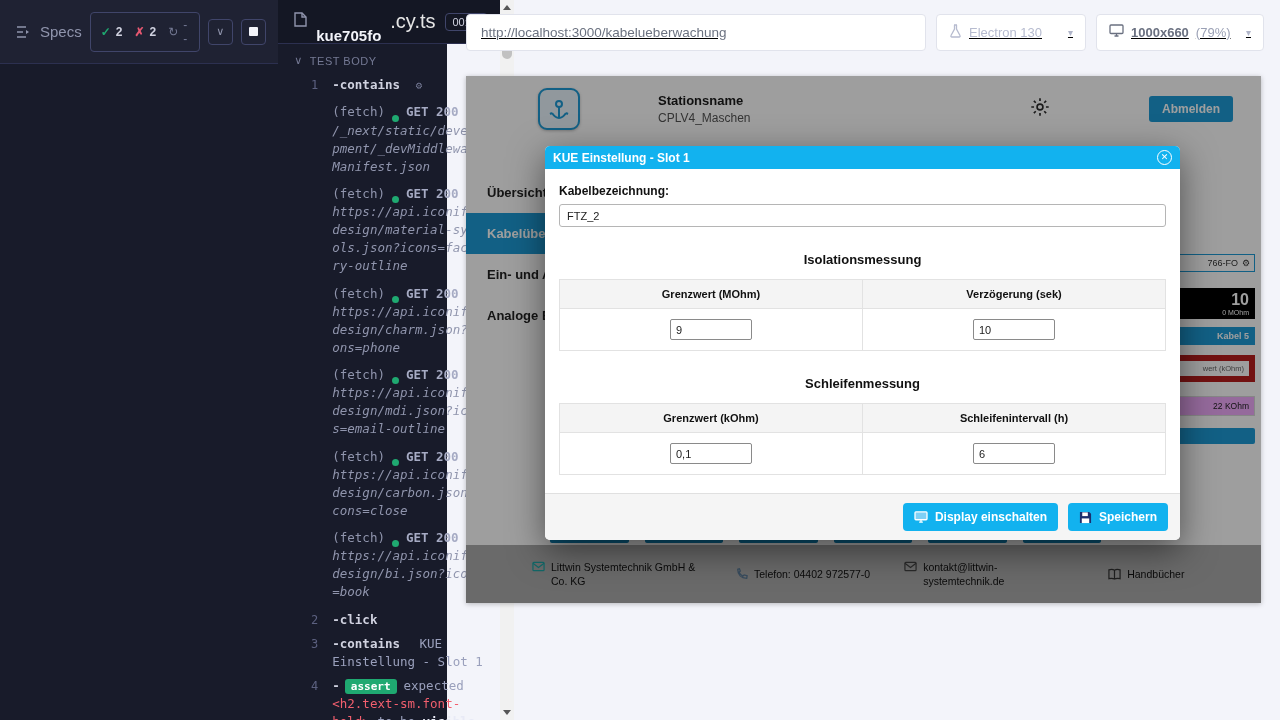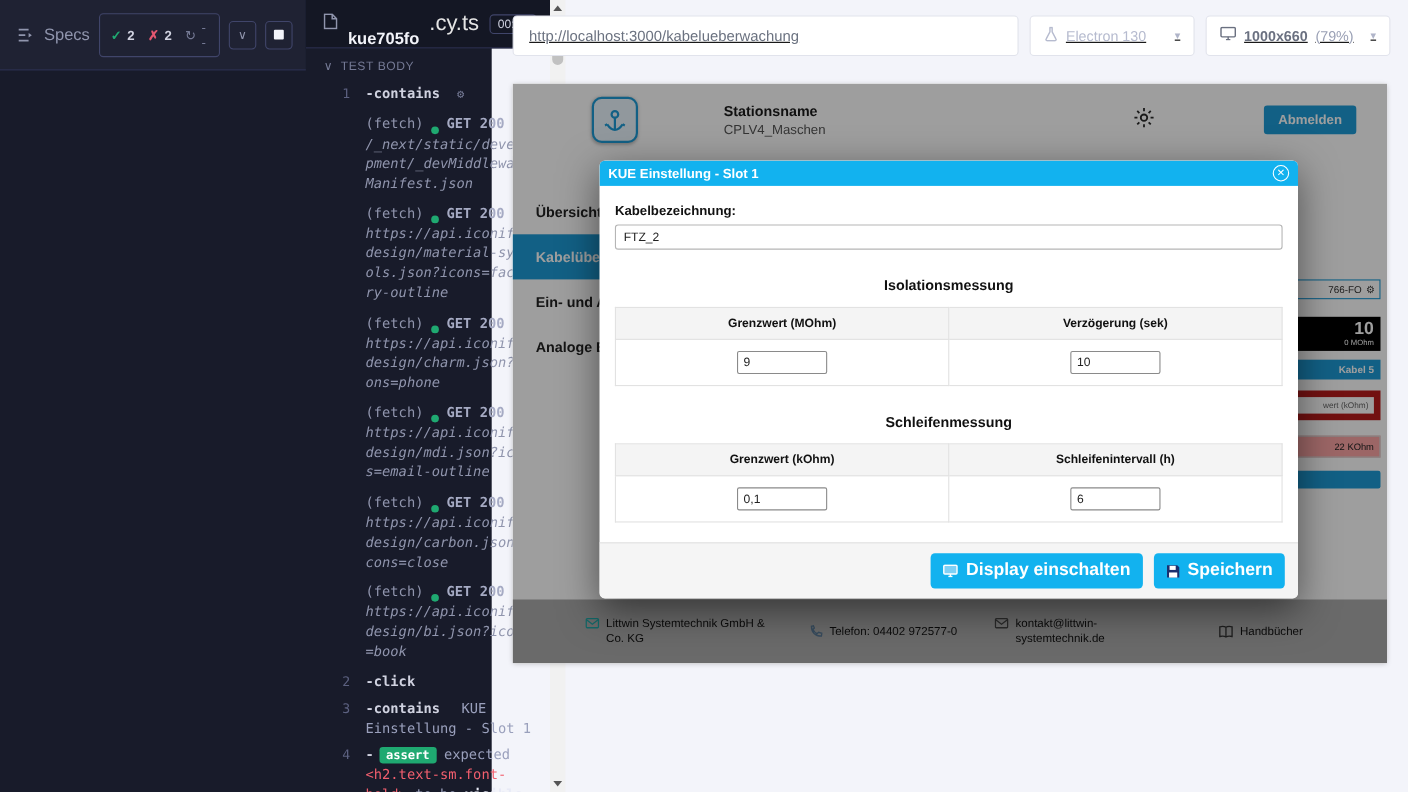--- a/index.html
+++ b/index.html
@@ -88,21 +88,21 @@
   .nav-item.active { background:#1e9cd7; color:#fff; }
 
   .side-card { position:absolute; right:6px; top:112px; width:140px; font-family:"Liberation Sans", sans-serif; }
   .side-card-head { background:#fff; border:1px solid #1e9cd7; font-size:9px; color:#333; display:flex; align-items:center; justify-content:flex-end; gap:4px; padding:3px 4px; }
   .gdot { width:7px; height:7px; background:#35c24a; border-radius:50%; margin:5px 0 4px 8px; }
   .black-box { background:#000; color:#fff; padding:3px 6px; text-align:right; }
   .black-box .bb-val { font-size:16px; font-weight:bold; }
   .black-box .bb-unit { font-size:7px; }
   .cable-strip { background:#1e9cd7; color:#fff; font-size:9px; font-weight:bold; text-align:right; padding:4px 6px; margin-top:8px; }
   .meas-label { background:#fff; border:6px solid #b91c1c; color:#666; font-size:7.5px; text-align:right; padding:3px 5px; margin-top:10px; }
-  .meas-value { background:#fca5a5; border:1px solid #d9d9d9; color:#222; font-size:8.5px; text-align:right; padding:4px 5px; margin-top:14px; }
+  .meas-value { background:#f0abfc; border:1px solid #d9d9d9; color:#222; font-size:8.5px; text-align:right; padding:4px 5px; margin-top:14px; }
   .mini-btn { background:#1e9cd7; height:16px; margin-top:12px; border-radius:2px; }
 
   .bottom-btn-row { position:absolute; left:84px; right:160px; bottom:2px; display:flex; gap:16px; }
   .bottom-btn { flex:1; height:22px; background:#1e9cd7; border-bottom:3px solid #0f7fb0; border-radius:2px; }
 
   .app-footer { height:58px; background:#ababab; display:flex; align-items:center; padding:0 66px; gap:34px; font-size:10.5px; color:#111; }
   .foot-item { display:flex; align-items:flex-start; gap:6px; max-width:170px; line-height:1.35; }
   .foot-item svg { flex-shrink:0; margin-top:1px; }
 
   .overlay { position:absolute; inset:0; background:rgba(0,0,0,.38); z-index:5; }
@@ -114,21 +114,21 @@
   .modal-close { margin-left:auto; width:15px; height:15px; border:1.5px solid #fff; border-radius:50%; color:#fff; font-size:9px; display:flex; align-items:center; justify-content:center; cursor:pointer; line-height:1; }
   .modal-body { padding:0 14px; }
   .field-label { margin-top:15px; font-size:12px; font-weight:bold; color:#111; }
   .name-input { margin-top:6px; width:100%; height:23px; border:1px solid #b5b5b5; border-radius:3px; padding:0 7px; font-size:11px; color:#222; font-family:"Liberation Sans", sans-serif; outline:none; }
   .section-title { text-align:center; font-size:13px; font-weight:bold; color:#111; margin-top:25px; }
   .mtable { width:100%; border-collapse:collapse; margin-top:12px; font-size:11px; }
   .mtable th { background:#f4f4f4; border:1px solid #e2e2e2; padding:8px 0; font-weight:bold; color:#111; width:50%; }
   .mtable td { border:1px solid #e2e2e2; padding:10px 0; text-align:center; }
   .cell-input { width:82px; height:21px; border:1px solid #8a8a8a; border-radius:2px; font-size:11px; padding:0 5px; color:#222; font-family:"Liberation Sans", sans-serif; outline:none; }
   .modal-footer { margin-top:18px; background:#f5f5f5; border-top:1px solid #e0e0e0; padding:9px 12px; display:flex; justify-content:flex-end; gap:10px; }
-  .cyan-btn { display:flex; align-items:center; gap:7px; background:#12b2ef; color:#fff; border:none; font-size:16px; font-weight:bold; padding:7px 11px; border-radius:4px; cursor:pointer; font-family:"Liberation Sans", sans-serif; }
+  .cyan-btn { display:flex; align-items:center; gap:7px; background:#12b2ef; color:#fff; border:none; font-size:12px; font-weight:bold; padding:7px 11px; border-radius:4px; cursor:pointer; font-family:"Liberation Sans", sans-serif; }
 </style>
 </head>
 <body>
 
 <div class="runner">
   <div class="runner-header">
     <div class="specs-btn">
       <span>
         <svg width="16" height="14" viewBox="0 0 16 14" fill="none" stroke="#9095ad" stroke-width="1.6">
             <path d="M1 2h9M1 7h6M1 12h9"></path>

